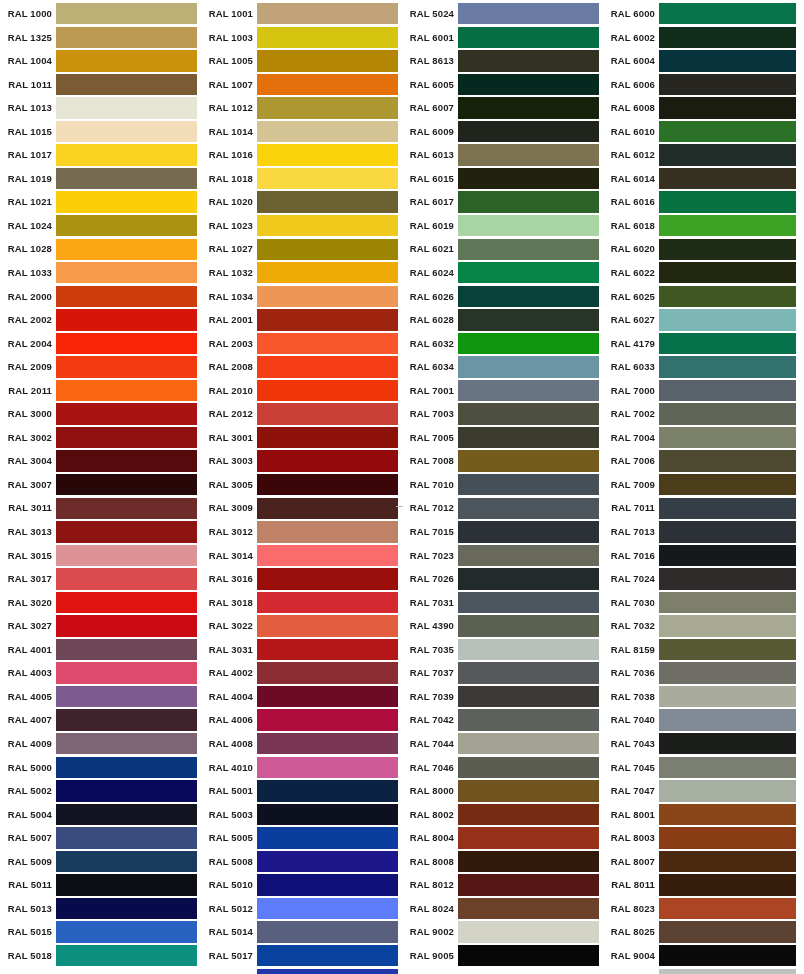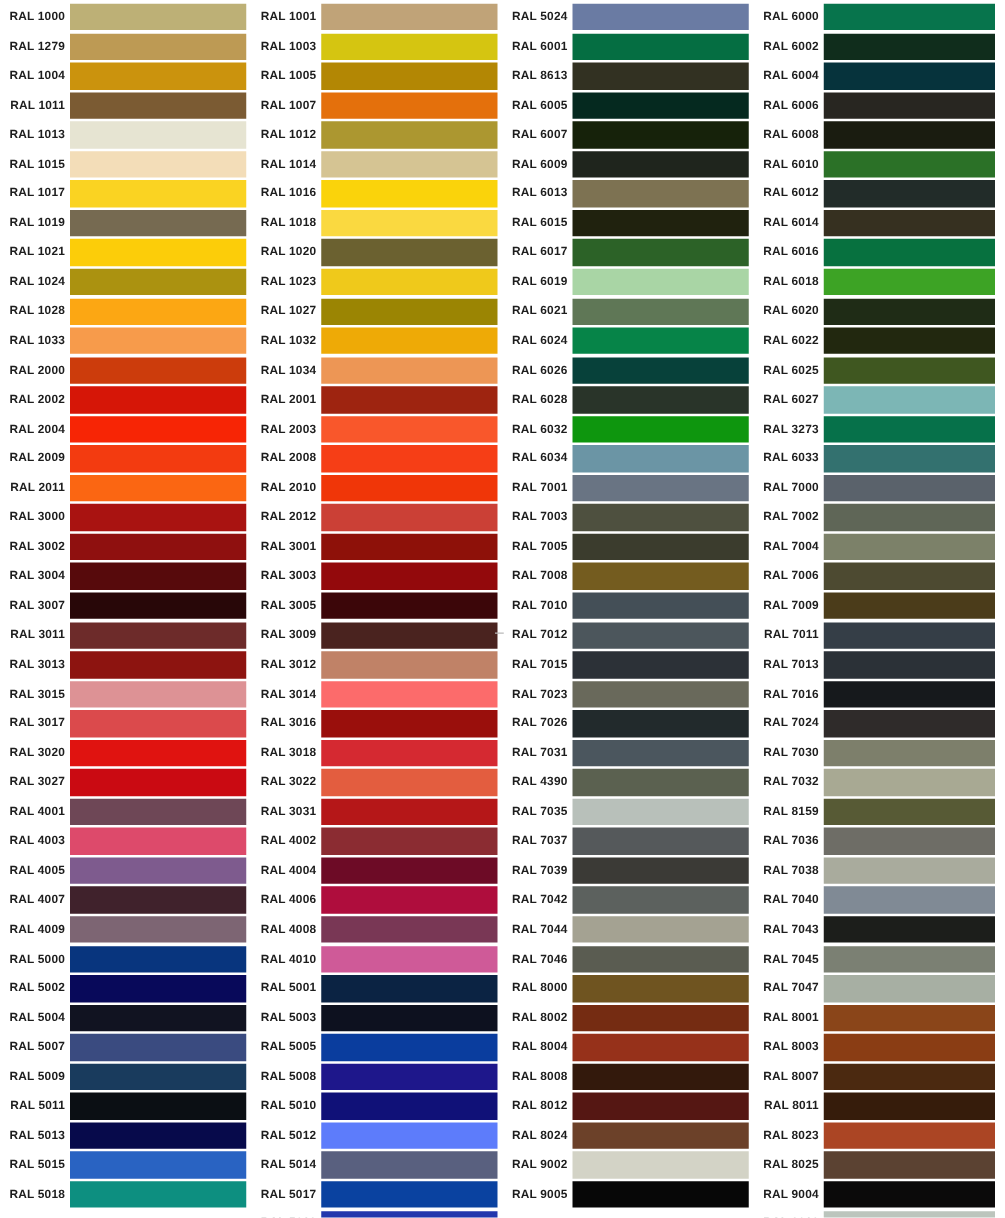--- a/index.html
+++ b/index.html
@@ -70,21 +70,21 @@
 <body>
 
 <div id="chart">
 
   <div class="ral-column col-1">
       <div class="ral-row">
         <div class="ral-label">RAL 1000</div>
         <div class="ral-swatch" style="background-color: rgb(189, 176, 118);"></div>
       </div>
       <div class="ral-row">
-        <div class="ral-label">RAL 1279</div>
+        <div class="ral-label">RAL 1325</div>
         <div class="ral-swatch" style="background-color: rgb(189, 154, 84);"></div>
       </div>
       <div class="ral-row">
         <div class="ral-label">RAL 1004</div>
         <div class="ral-swatch" style="background-color: rgb(203, 147, 13);"></div>
       </div>
       <div class="ral-row">
         <div class="ral-label">RAL 1011</div>
         <div class="ral-swatch" style="background-color: rgb(123, 91, 51);"></div>
       </div>
@@ -624,21 +624,21 @@
       </div>
       <div class="ral-row">
         <div class="ral-label">RAL 6025</div>
         <div class="ral-swatch" style="background-color: rgb(63, 87, 32);"></div>
       </div>
       <div class="ral-row">
         <div class="ral-label">RAL 6027</div>
         <div class="ral-swatch" style="background-color: rgb(124, 182, 181);"></div>
       </div>
       <div class="ral-row">
-        <div class="ral-label">RAL 3273</div>
+        <div class="ral-label">RAL 4179</div>
         <div class="ral-swatch" style="background-color: rgb(6, 113, 74);"></div>
       </div>
       <div class="ral-row">
         <div class="ral-label">RAL 6033</div>
         <div class="ral-swatch" style="background-color: rgb(51, 113, 111);"></div>
       </div>
       <div class="ral-row">
         <div class="ral-label">RAL 7000</div>
         <div class="ral-swatch" style="background-color: rgb(90, 98, 107);"></div>
       </div>

